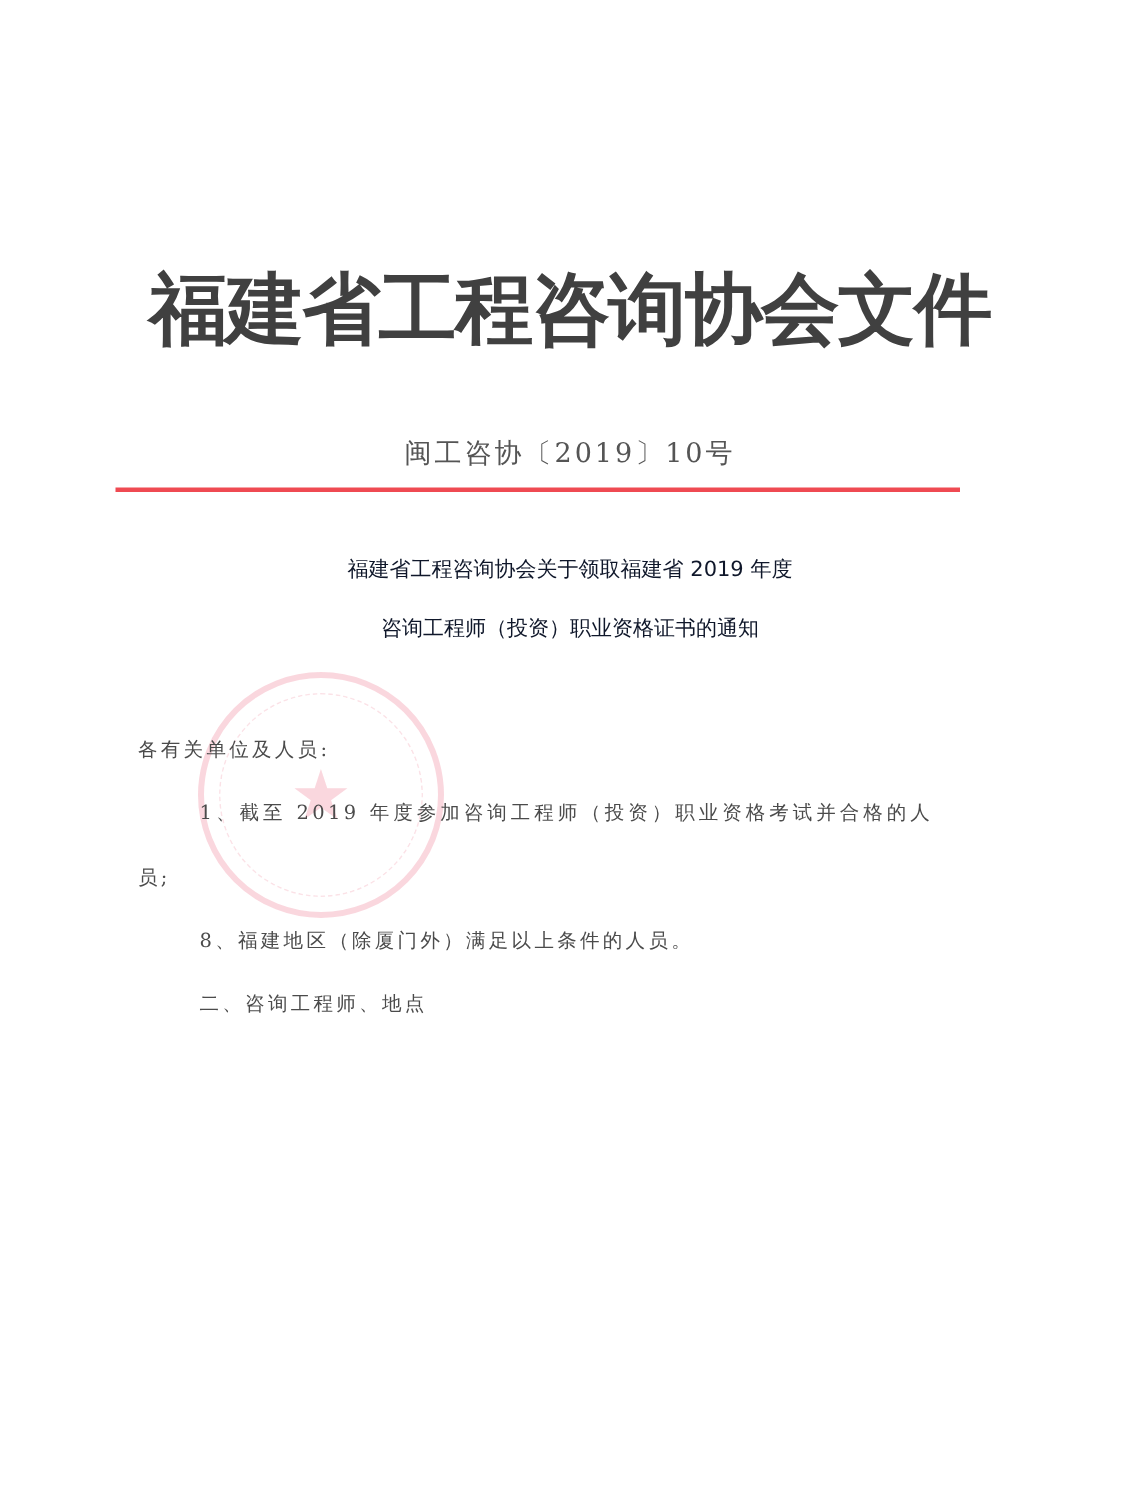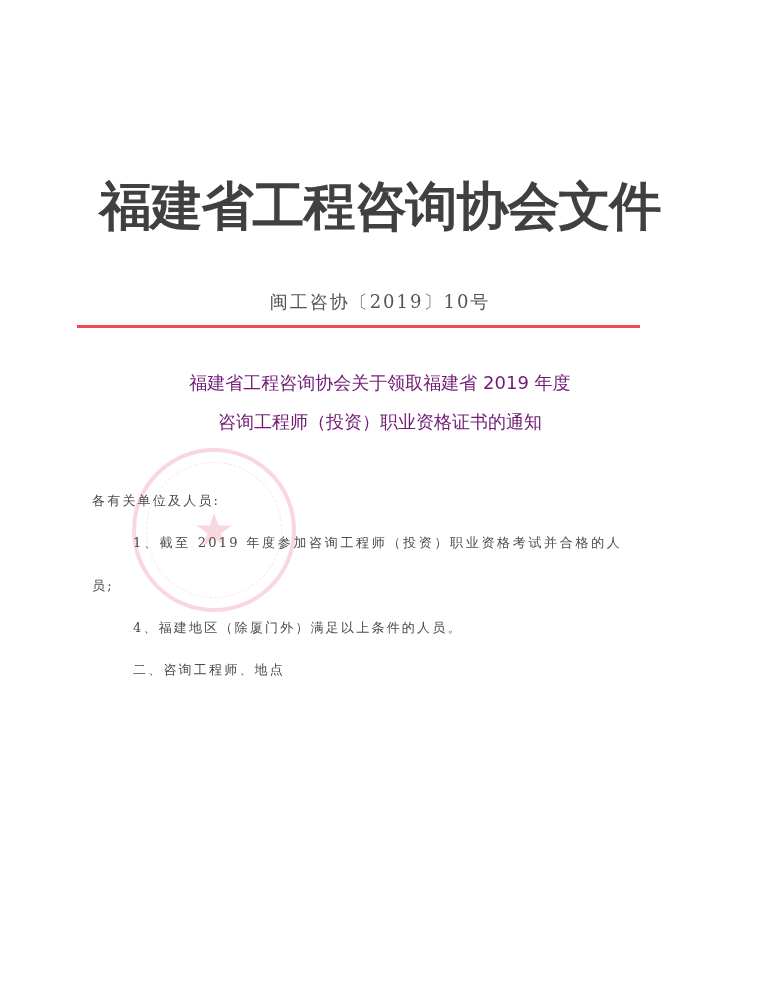--- a/index.html
+++ b/index.html
@@ -4,22 +4,22 @@
 <style>
   html, body { margin:0; padding:0; background:#ffffff; }
   body { width:760px; height:1000px; position:relative; overflow:hidden;
          font-family:"DejaVu Serif","Liberation Serif",serif; color:#4a4a4a; }
   .masthead { position:absolute; left:0; width:760px; top:172px; text-align:center;
               font-size:52px; color:#404040; letter-spacing:-1px; font-weight:bold;
               font-family:"DejaVu Serif","Liberation Serif",serif; }
   .docno { position:absolute; left:0; width:760px; top:290px; text-align:center;
            font-size:18px; color:#555; letter-spacing:2px; padding-left:-10px; }
   .redline { position:absolute; left:77px; top:325px; width:563px; height:3px; background:#ef4a52; }
-  .title { position:absolute; left:0; width:760px; text-align:center; font-size:18px;
-           color:#701a75; font-family:"DejaVu Sans","Liberation Sans",sans-serif; }
+  .title { position:absolute; left:0; width:760px; text-align:center; font-size:14px;
+           color:#0f172a; font-family:"DejaVu Sans","Liberation Sans",sans-serif; }
   .t1 { top:371px; padding-left:0px; }
   .t2 { top:410px; }
   .stamp { position:absolute; left:132px; top:448px; width:164px; height:164px;
            border-radius:50%; border:4px solid rgba(240,140,160,0.35);
            box-sizing:border-box; }
   .stamp .inner { position:absolute; left:10px; top:10px; right:10px; bottom:10px;
            border-radius:50%; border:1px dashed rgba(240,140,160,0.25); }
   .stamp .star { position:absolute; left:50%; top:50%; transform:translate(-50%,-50%);
            font-size:46px; color:rgba(240,140,160,0.35); font-family:"DejaVu Sans",sans-serif; }
   .body { position:absolute; left:92px; top:480px; width:530px; font-size:13px;
@@ -38,15 +38,15 @@
 <div class="title t2">咨询工程师（投资）职业资格证书的通知</div>
 
 <div class="stamp">
   <div class="inner"></div>
   <div class="star">★</div>
 </div>
 
 <div class="body">
   <p>各有关单位及人员:</p>
   <p class="indent">1、截至 2019 年度参加咨询工程师（投资）职业资格考试并合格的人员;</p>
-  <p class="indent">4、福建地区（除厦门外）满足以上条件的人员。</p>
+  <p class="indent">8、福建地区（除厦门外）满足以上条件的人员。</p>
   <p class="indent">二、咨询工程师、地点</p>
 </div>
 
 </body></html>

